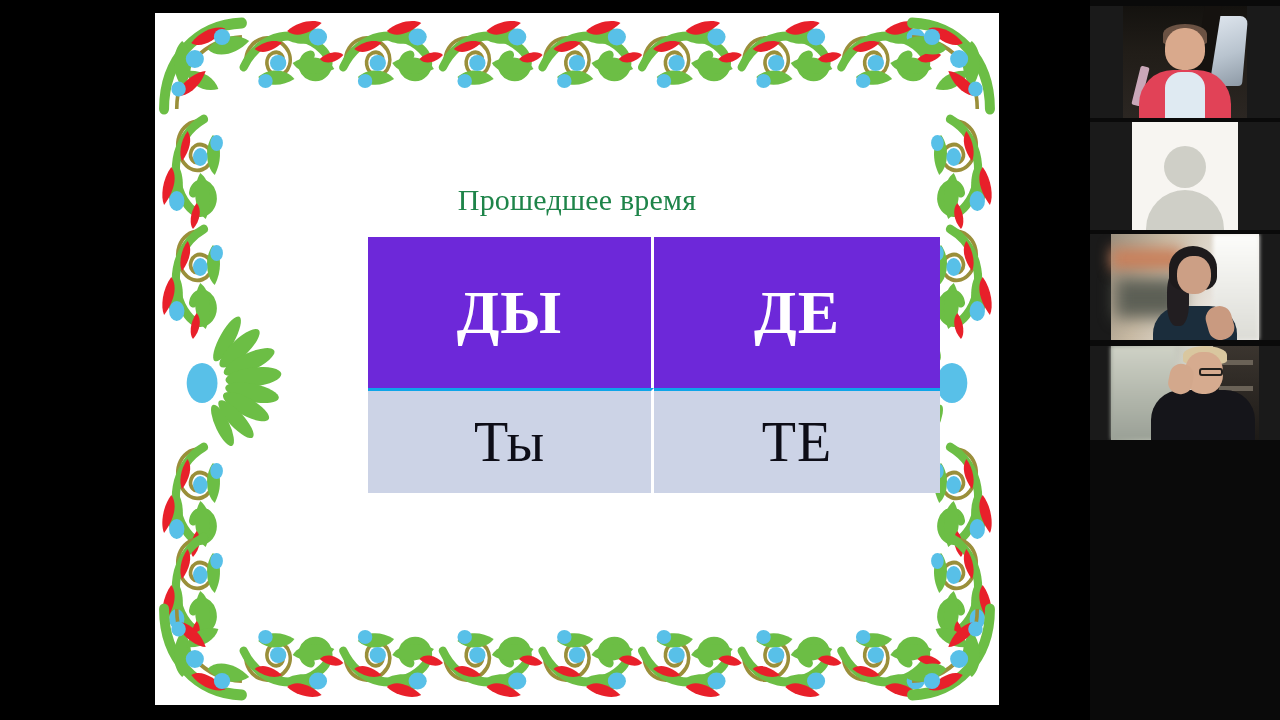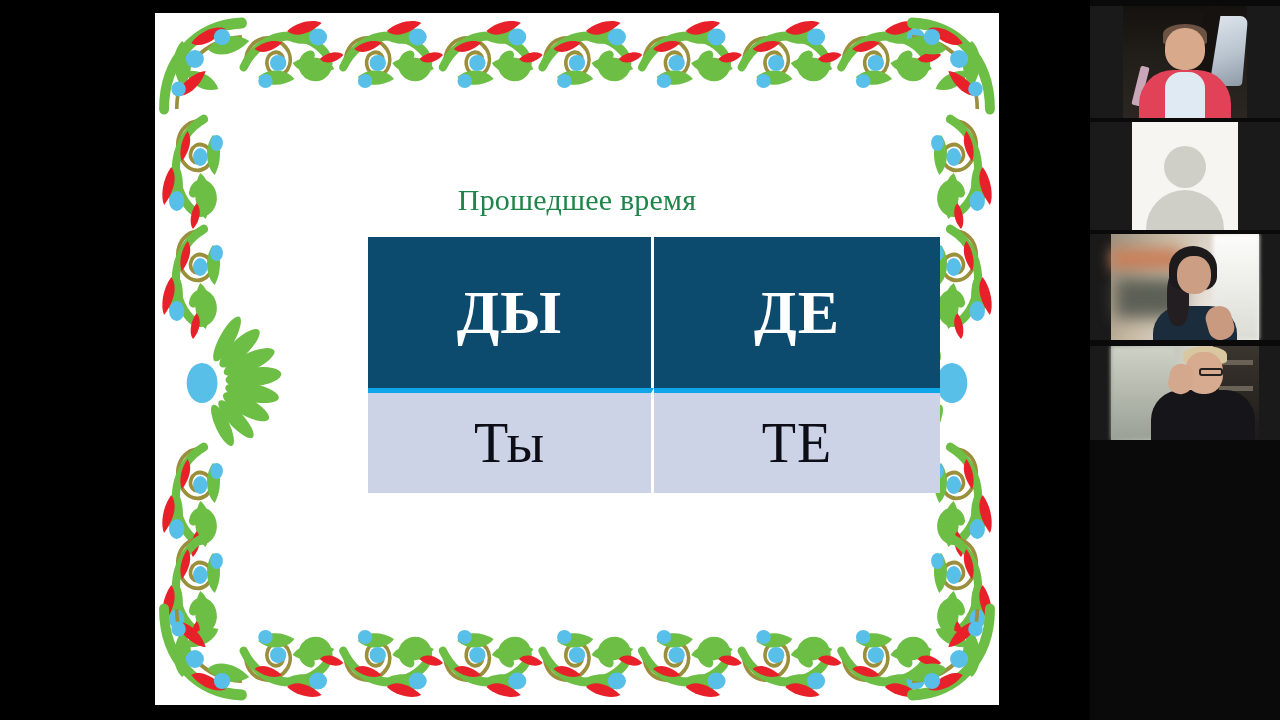--- a/index.html
+++ b/index.html
@@ -49,37 +49,37 @@
     border-spacing:0;
   }
   .word-table td {
     width:50%;
     text-align:center;
     vertical-align:middle;
     padding:0;
   }
   .row-head td {
     height:151px;
-    background:#0c4a6e;
+    background:#6d28d9;
     color:#ffffff;
     font-weight:bold;
     font-size:62px;
     font-family:"Liberation Serif", serif;
     border-right:3px solid #ffffff;
     letter-spacing:1px;
   }
   .row-head td:last-child { border-right:none; }
   .row-body td {
     height:105px;
     background:#ccd3e6;
     color:#0d0d17;
     font-size:56px;
     font-family:"Liberation Serif", serif;
     border-right:3px solid #ffffff;
-    border-top:5px solid #0ea5e9;
+    border-top:3px solid #0ea5e9;
     letter-spacing:1px;
   }
   .row-body td:last-child { border-right:none;font-family:Liberation Serif, serif; }
 
   
   .video-panel {
     position:absolute;
     left:1090px; top:0;
     width:190px; height:720px;
     background:#0a0a0a;

